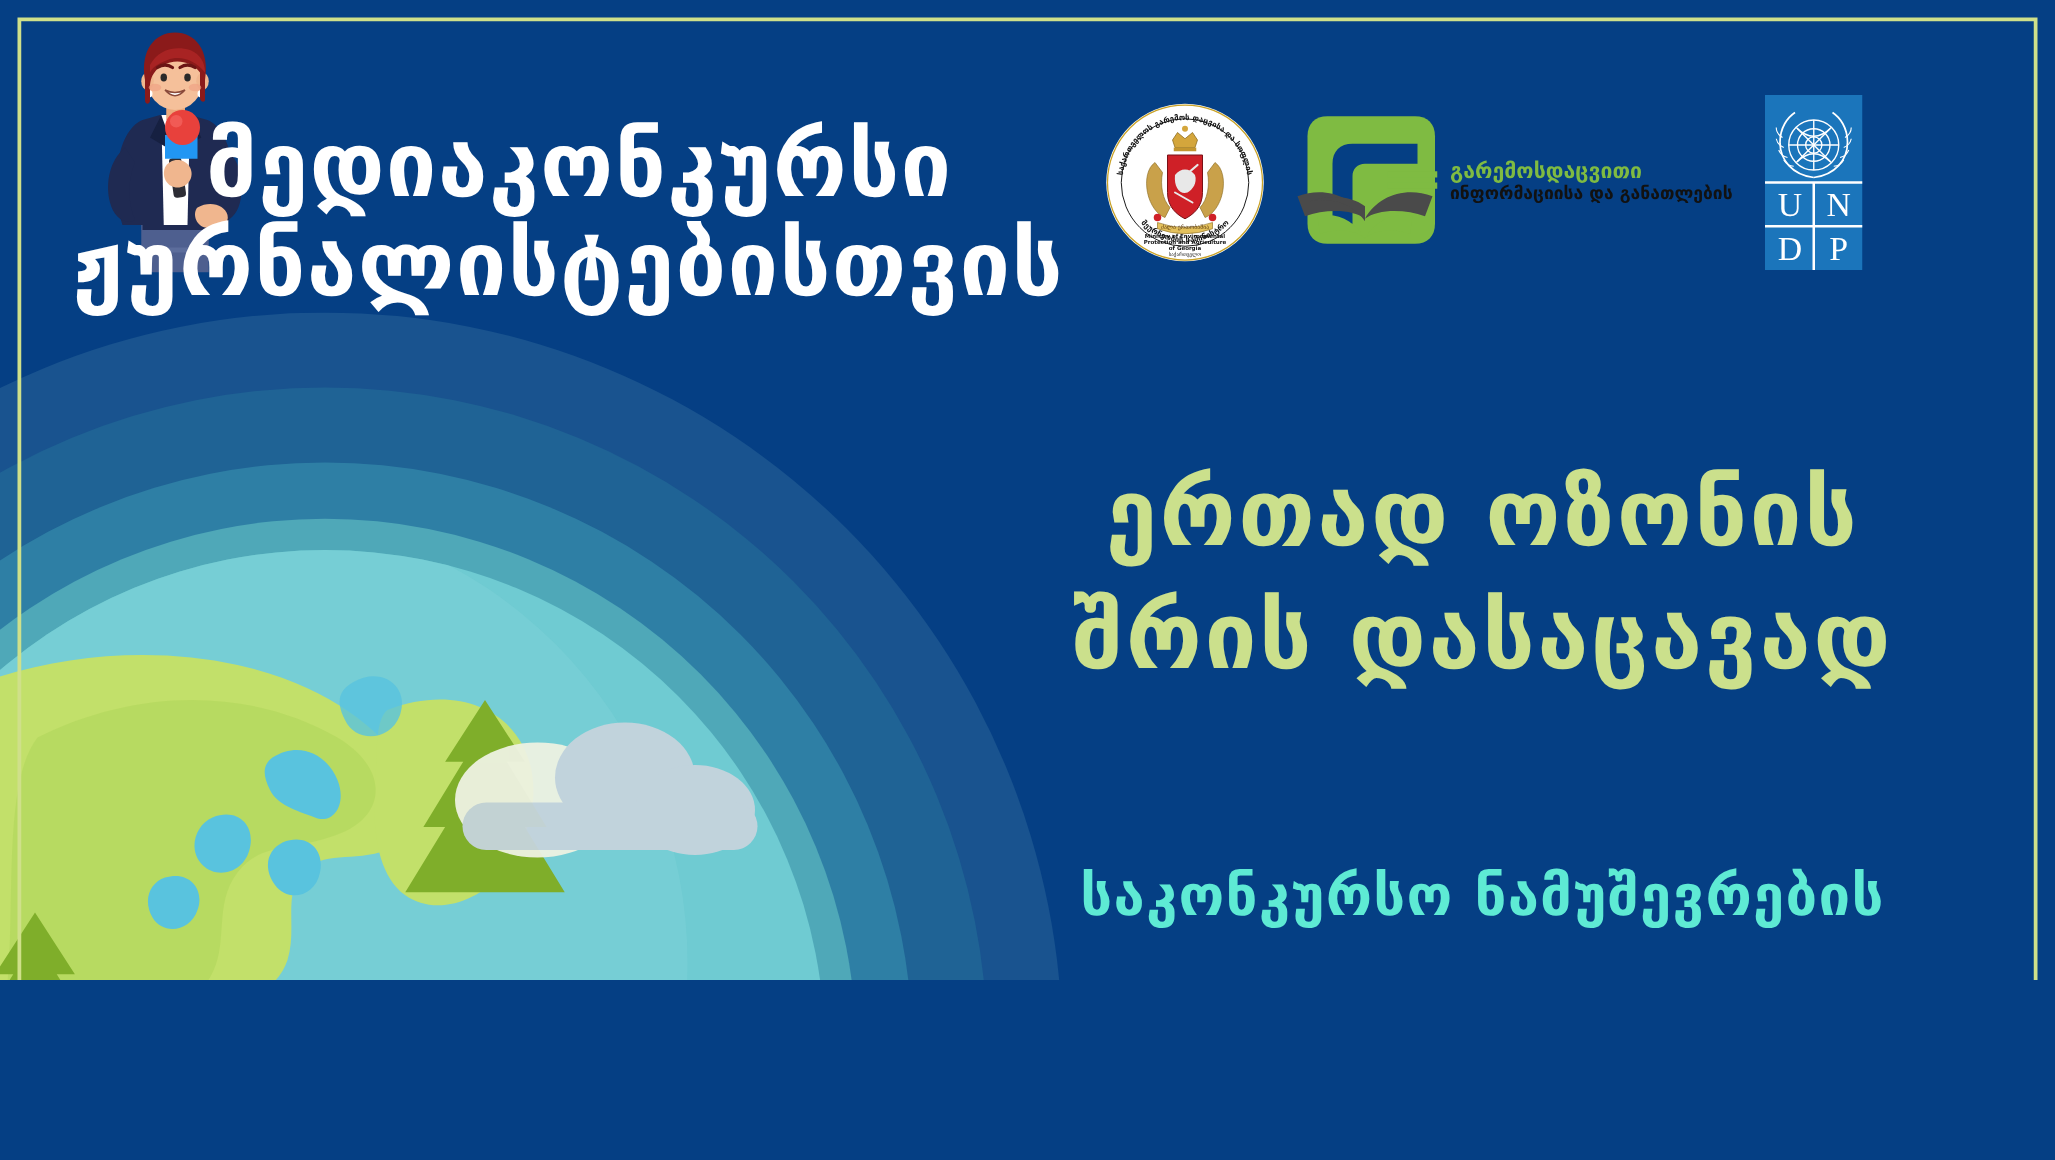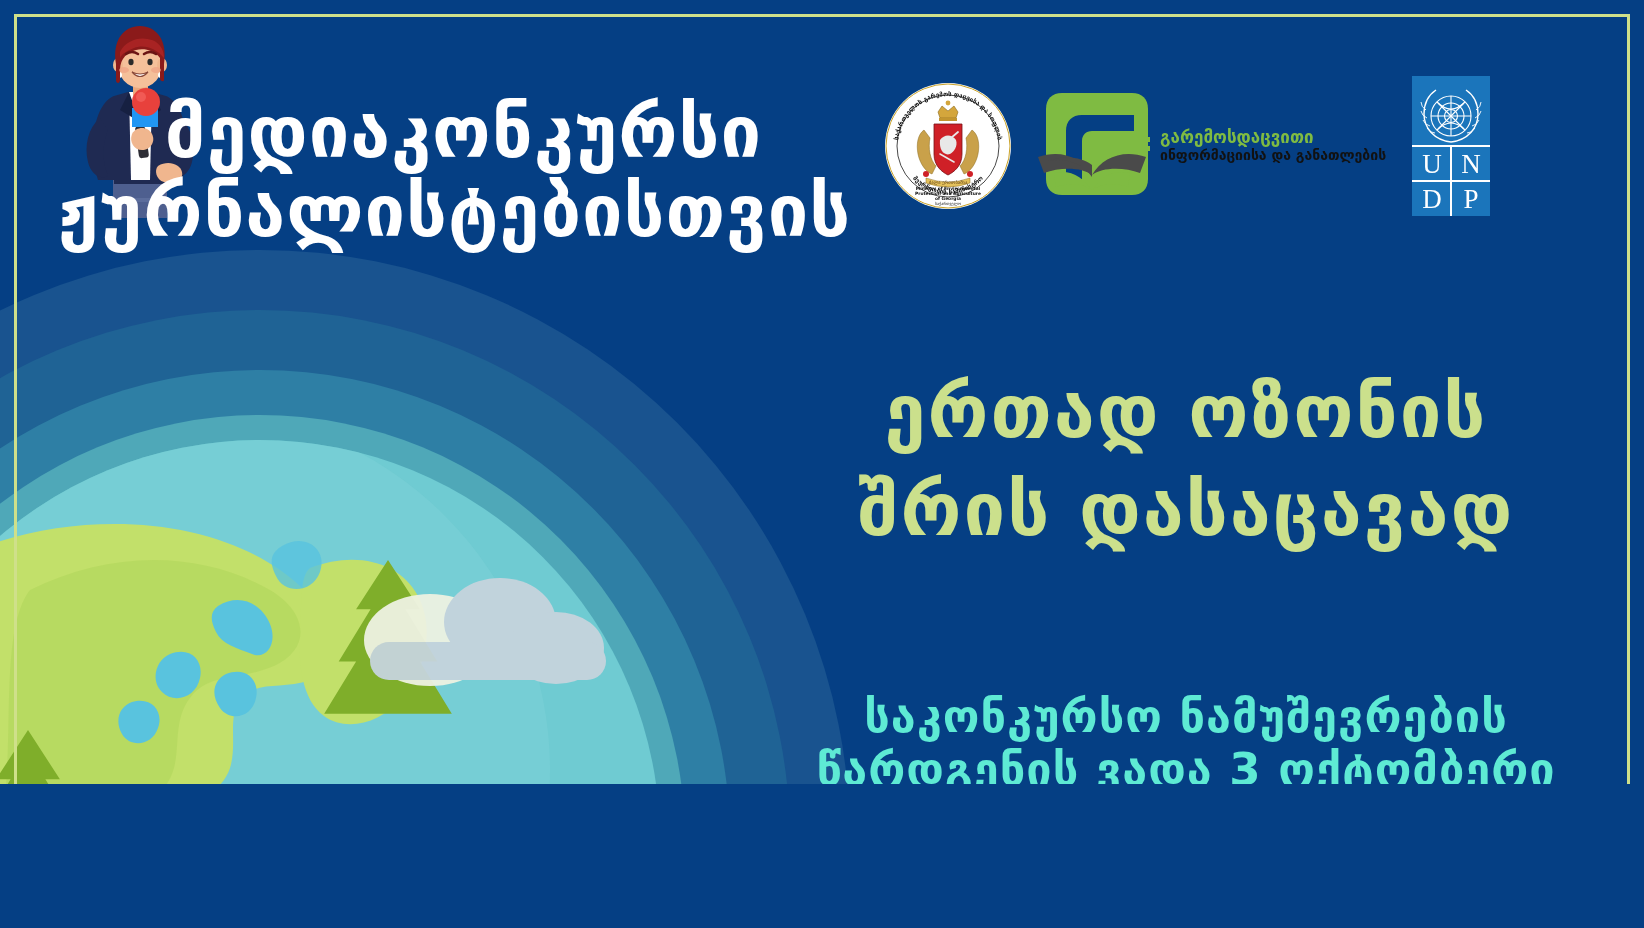--- a/index.html
+++ b/index.html
@@ -488,17 +488,16 @@
     </div>
   </div>
 
   <div id="slogan">
     <span class="sl sl1">ერთად ოზონის</span>
     <span class="sl sl2">შრის დასაცავად</span>
   </div>
 
   <div id="deadline">
     <span class="dl dl1">საკონკურსო ნამუშევრების</span>
-    <span class="dl dl2">წარდგენის ვადა 3 ოქტომბერი</span>
   </div>
 
   <div id="inner-border"></div>
 </div>
 
 </body></html>

